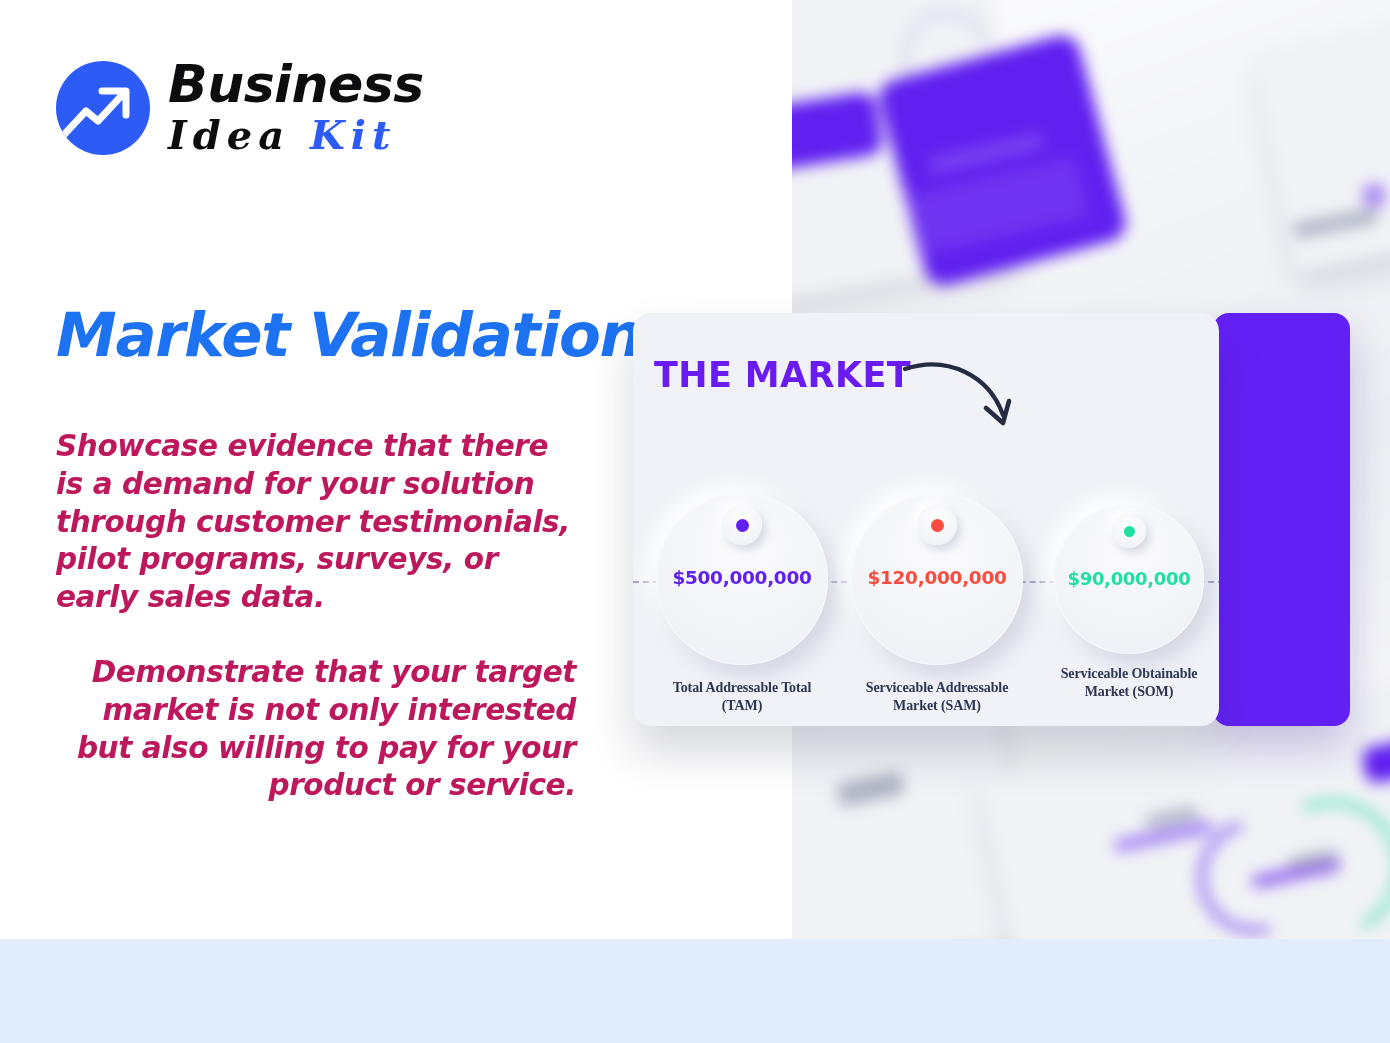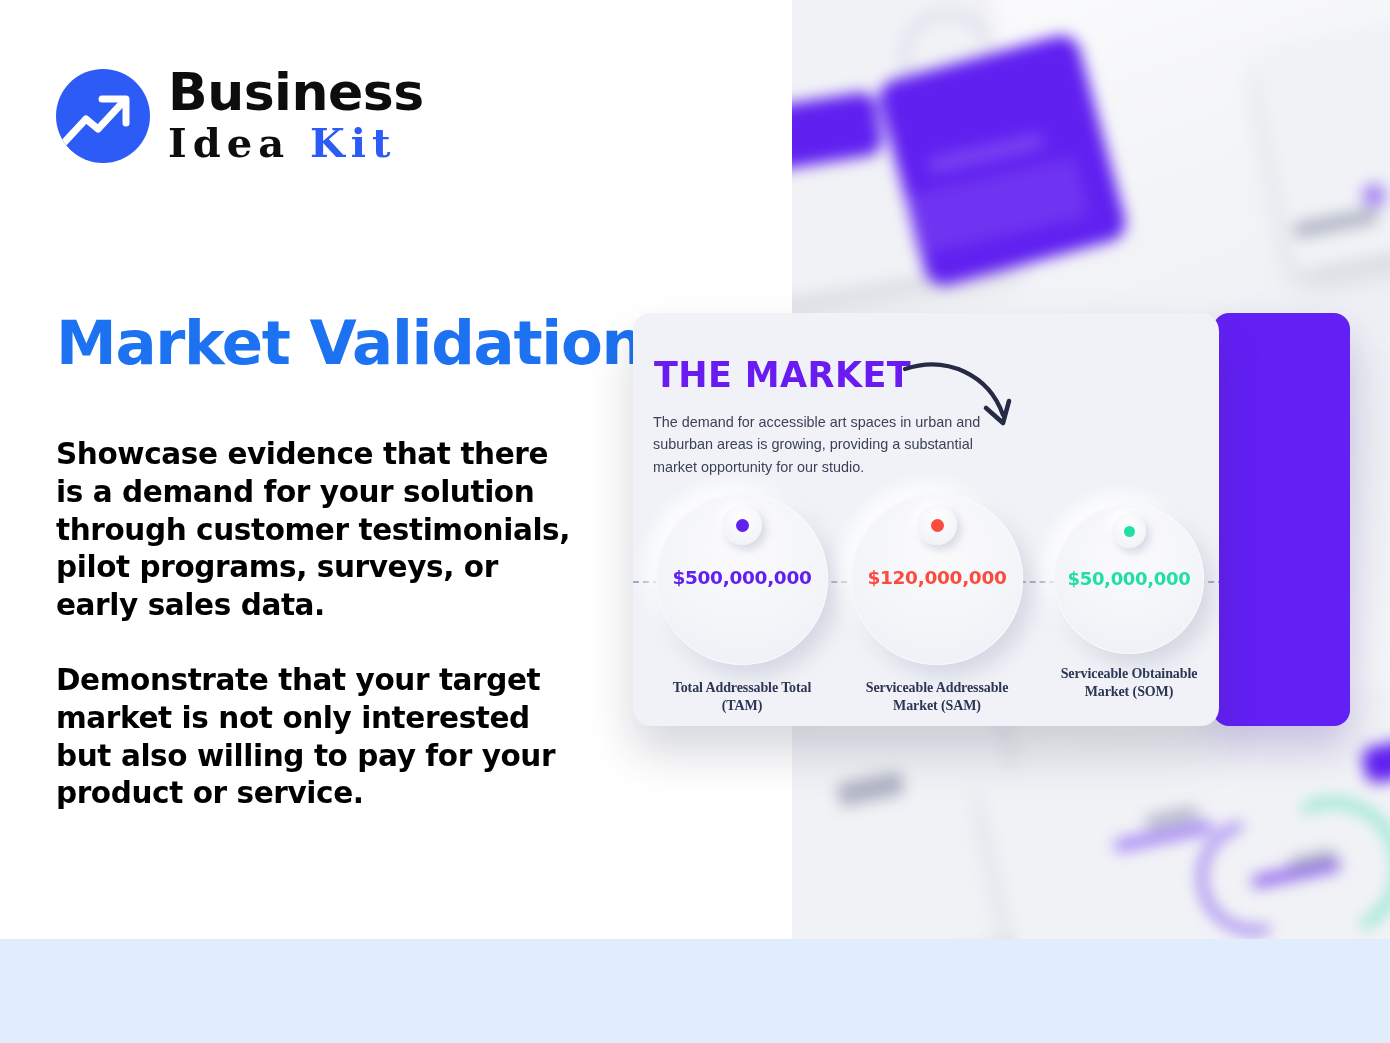--- a/index.html
+++ b/index.html
@@ -9,22 +9,22 @@
     background:#ffffff;
     position:relative;
     overflow:hidden;
   }
 
   
   .page { position:absolute; inset:0; width:1390px; height:1043px; background:#ffffff; }
 
   
   .left-col {
-    position:absolute; left:0; top:16px; width:792px; height:939px;
-    background:#ffffff; padding:0;
+    position:absolute; left:0; top:8px; width:792px; height:939px;
+    background:#ffffff; padding:0;font-style:italic;
   }
 
   .logo-block { position:absolute; left:56px; top:52px; display:flex; align-items:center; gap:18px; }
   .logo-mark { width:94px; height:94px; border-radius:50%; background:#2C5BF6; position:relative; flex:none; }
   .logo-mark svg { position:absolute; left:0; top:0; }
   .logo-words { display:flex; flex-direction:column; justify-content:center; margin-top:-2px;}
   .logo-line1 {
     font-size:52px; font-weight:bold; color:#0d0d0f; letter-spacing:-0.5px;
     line-height:1.0; font-family:"DejaVu Sans", sans-serif; position:relative;
   }
@@ -36,26 +36,26 @@
 
   .headline {
     position:absolute; left:56px; top:296px;
     font-size:61px; font-weight:bold; color:#1C72F0;
     letter-spacing:-1.3px; line-height:1.0;
     font-family:"DejaVu Sans", sans-serif;
   }
 
   .body-para {
     position:absolute; left:56px; width:520px;
-    font-size:29.5px; font-weight:bold; color:#000000;
+    font-size:29.5px; font-weight:bold; color:#be185d;
     line-height:1.28; letter-spacing:-0.4px;
     font-family:"DejaVu Sans", sans-serif;
   }
   .body-para.p1 { top:420px; }
-  .body-para.p2 { top:646px; }
+  .body-para.p2 { top:646px;text-align:right; }
 
   
   .right-panel {
     position:absolute; left:792px; top:0; width:598px; height:939px;
     overflow:hidden; background:#f2f3f7;
   }
   .bg-photo { position:absolute; inset:0; filter:blur(7px); transform:scale(1.06); }
   .bg-base { position:absolute; inset:-30px;
     background:
       linear-gradient(160deg,#ffffff 0%,#f4f5f8 28%,#eceef3 55%,#f7f7f9 78%,#fbfbfc 100%);
@@ -207,21 +207,20 @@
       <div class="slide-shape" style="left:556px; top:726px; width:70px; height:34px; border-radius:10px; background:#6020F0; transform:rotate(-12deg);"></div>
     </div>
   </div>
 
   <div class="purple-slab"></div>
 
   <div class="market-card">
 
     <div class="market-title">THE MARKET</div>
 
-    <div class="market-desc">The demand for accessible art spaces in urban and suburban areas is growing, providing a substantial market opportunity for our studio.</div>
 
     <div class="curve-arrow">
       <svg width="120" height="90" viewBox="0 0 120 90">
         <path d="M2 16 C44 2, 86 22, 100 62" fill="none" stroke="#242B42" stroke-width="4.2" stroke-linecap="round"></path>
         <path d="M83 55 L100 70 L106 48" fill="none" stroke="#242B42" stroke-width="4.6" stroke-linecap="round" stroke-linejoin="round"></path>
       </svg>
     </div>
 
     <div class="dash-line"></div>
 
@@ -245,21 +244,21 @@
           <div class="amount" style="color:#FA4B3E;">$120,000,000</div>
         </div>
         <div class="metric-label">Serviceable Addressable Market (SAM)</div>
       </div>
 
       <div class="metric m3">
         <div class="disc">
           <div class="knob">
             <span class="dot" style="background:#1FE0A0;"></span>
           </div>
-          <div class="amount" style="color:#1FE0A0;">$50,000,000</div>
+          <div class="amount" style="color:#1FE0A0;">$90,000,000</div>
         </div>
         <div class="metric-label">Serviceable Obtainable Market (SOM)</div>
       </div>
 
     </div>
   </div>
 
   <div class="bottom-band"></div>
 
 </div>

